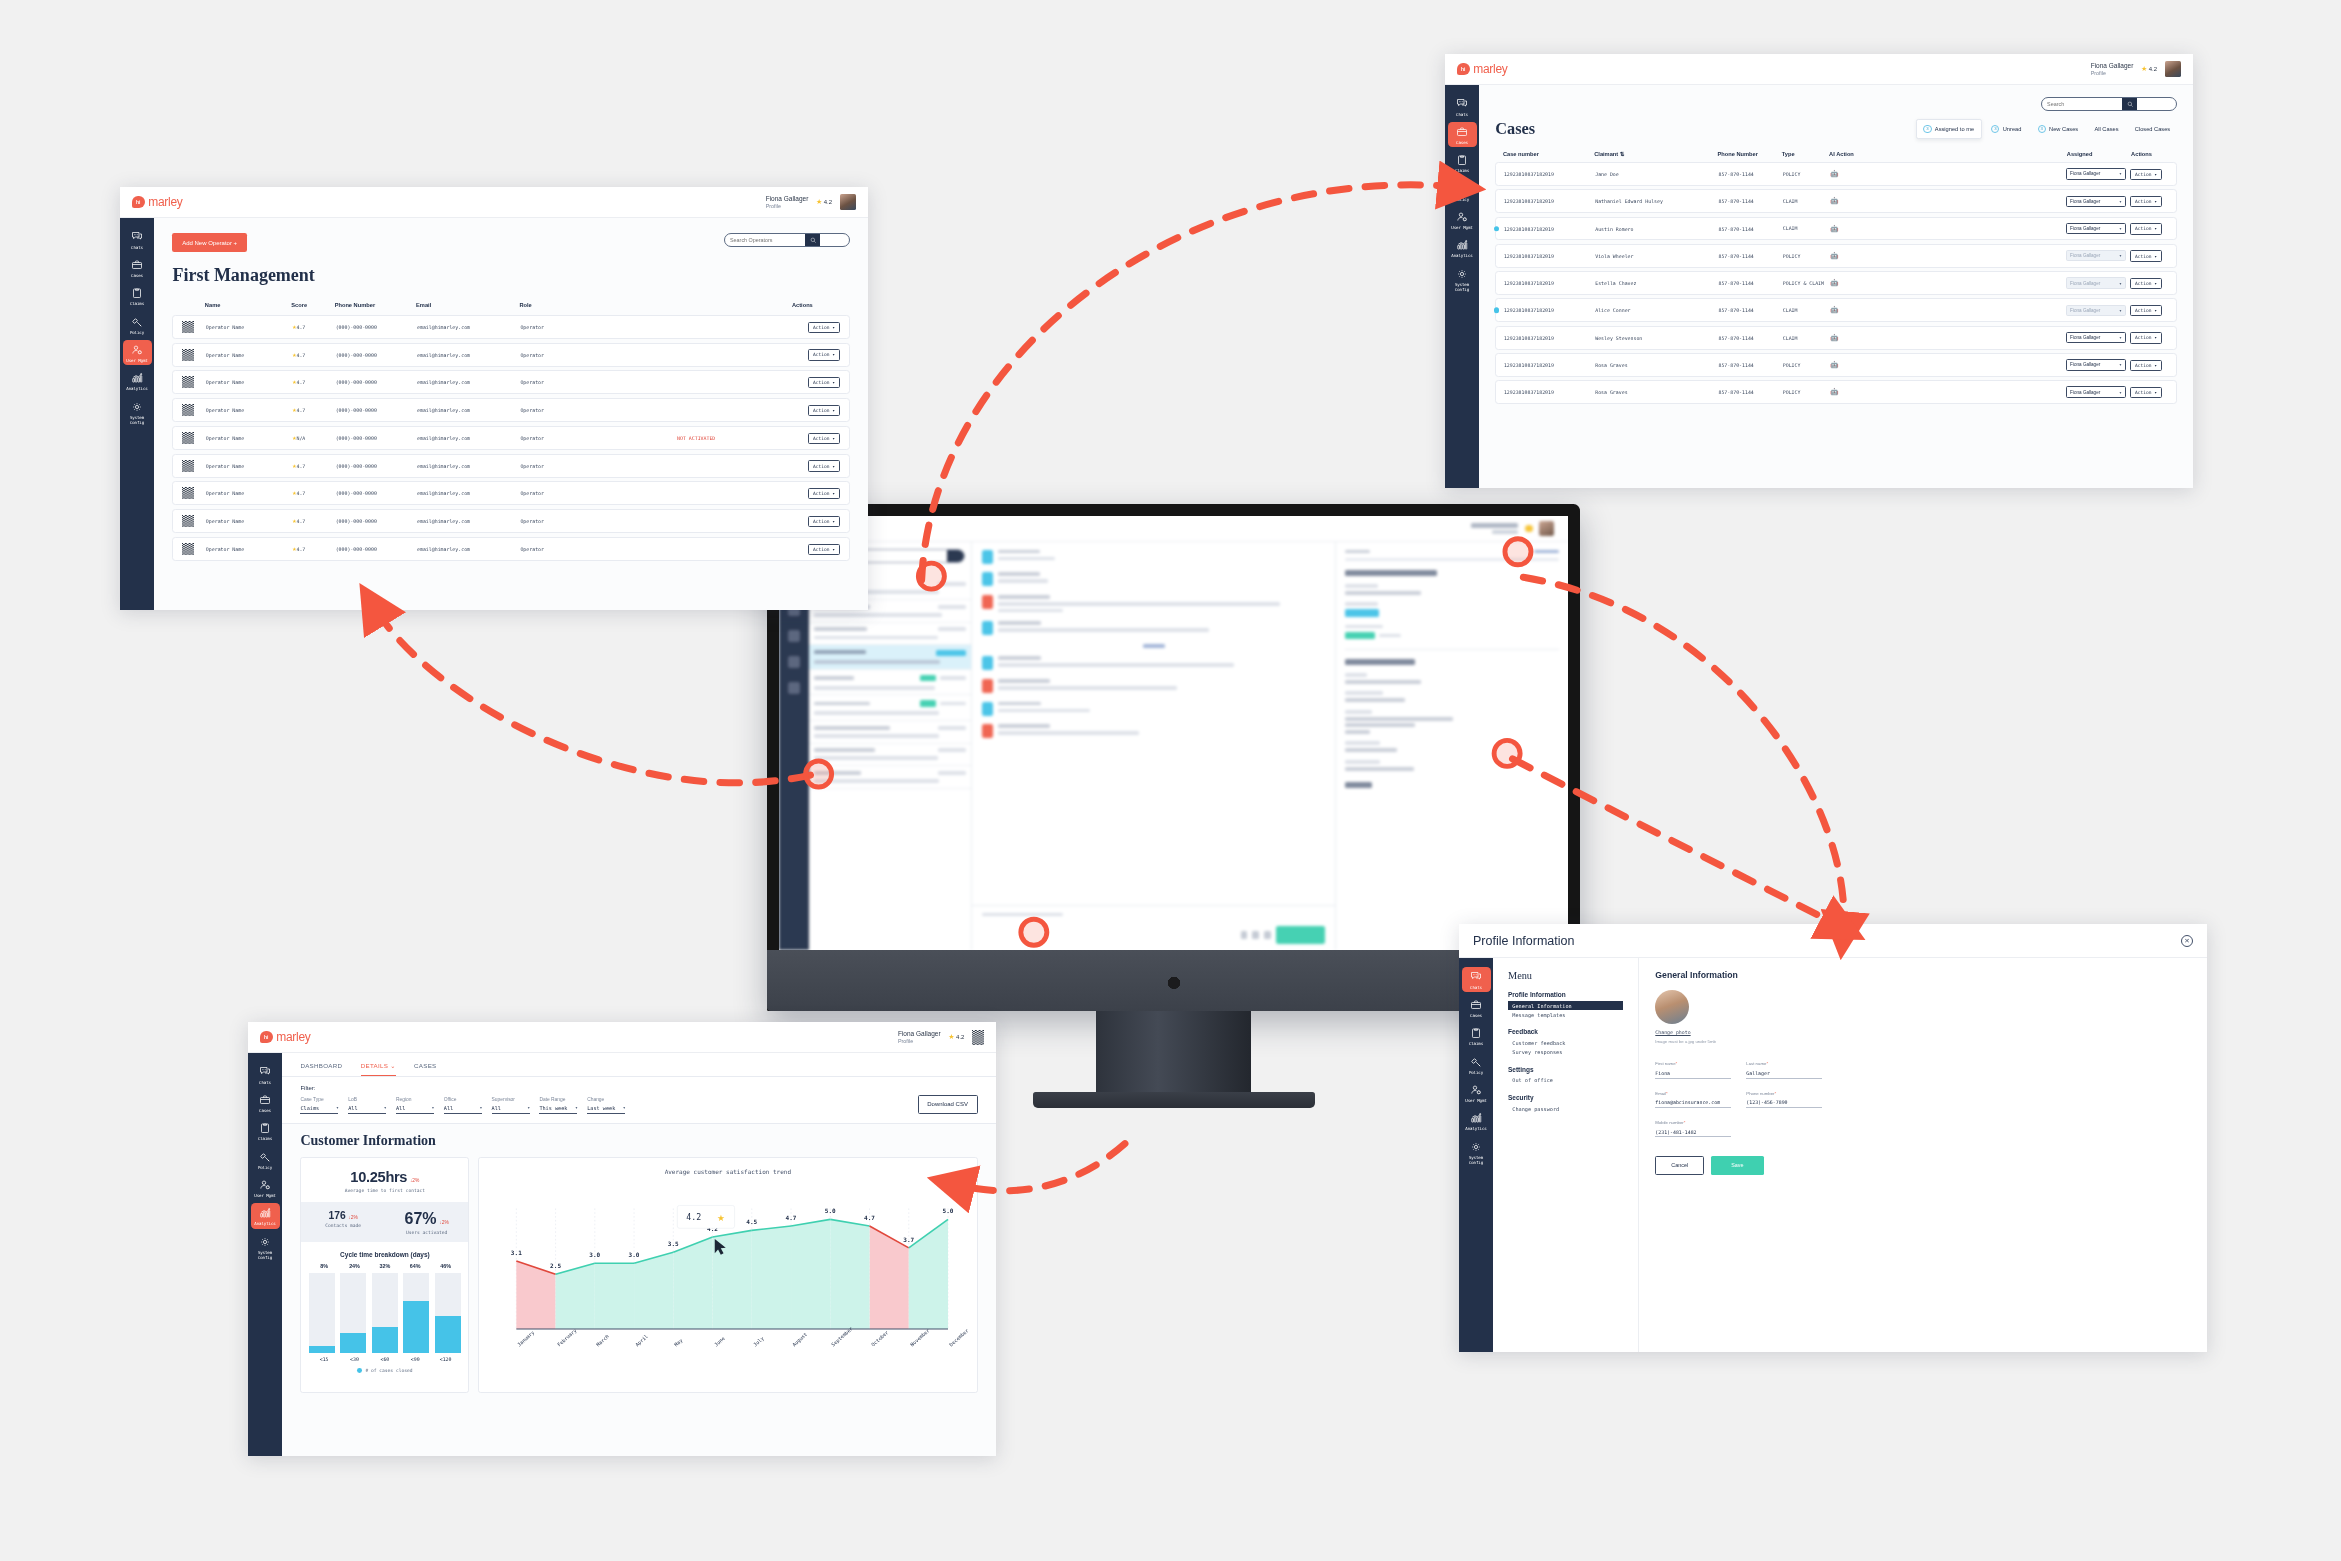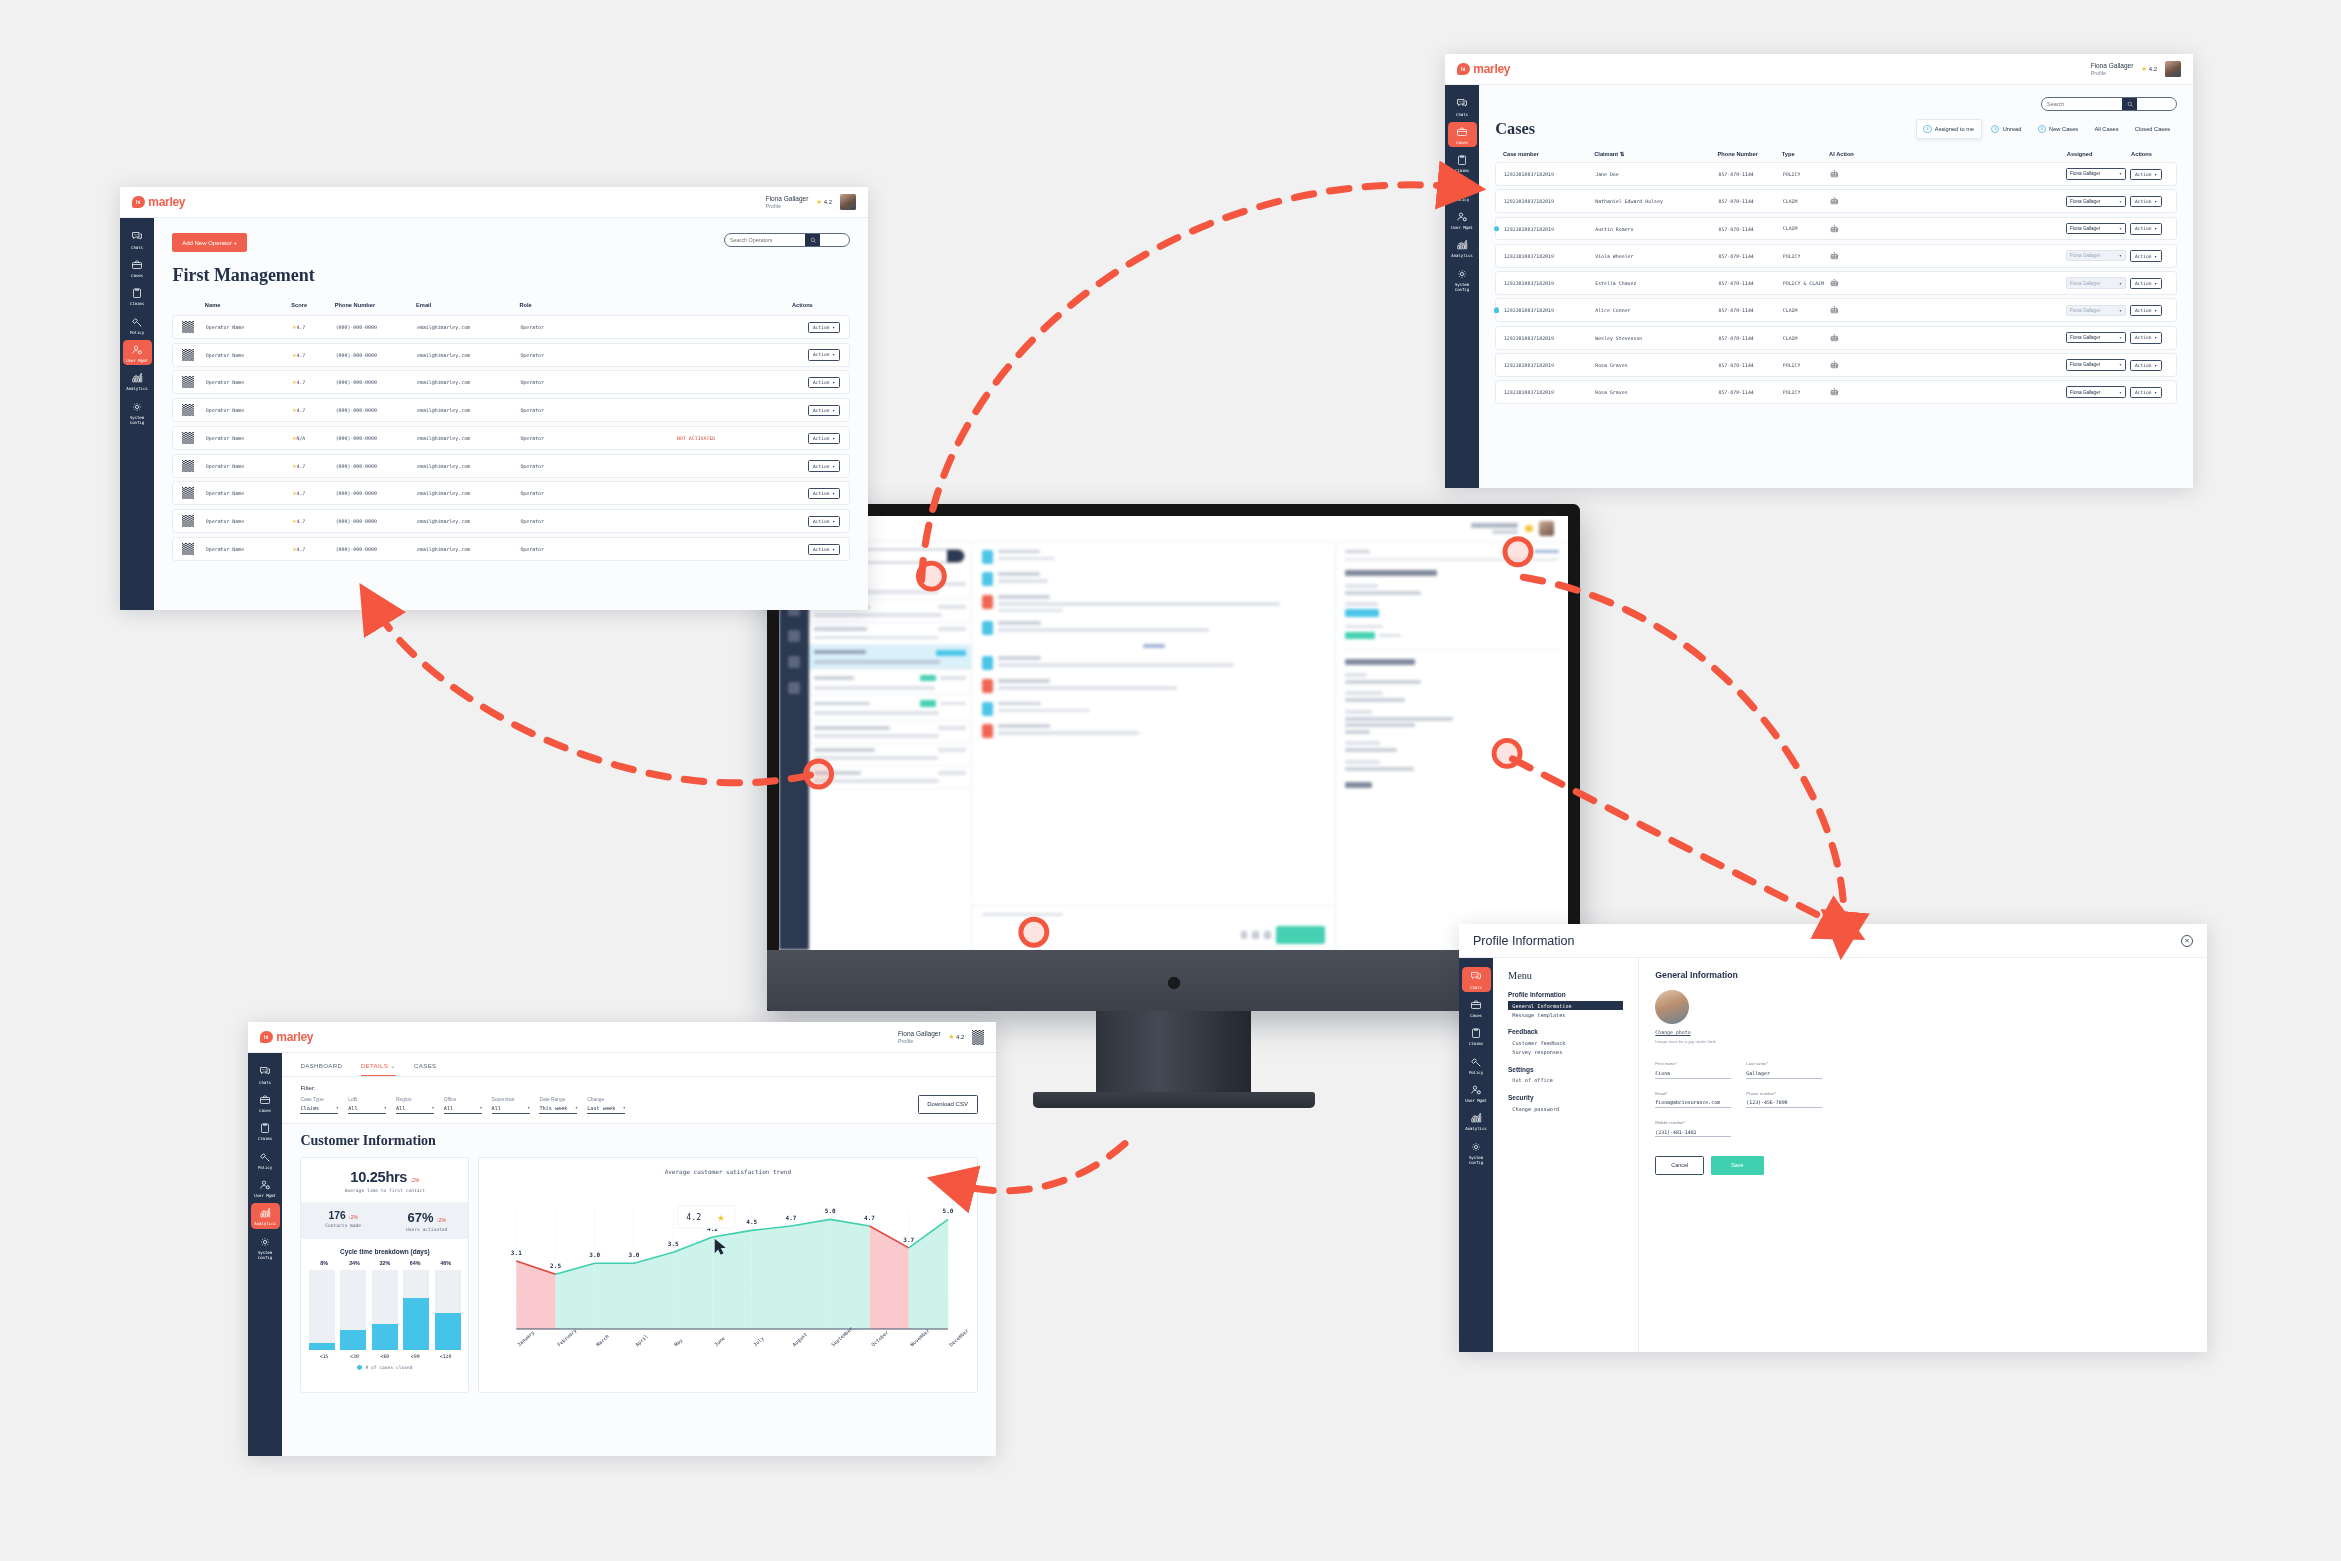--- a/index.html
+++ b/index.html
@@ -23,21 +23,21 @@
     height: 31px; background: #fff; display: flex; align-items: center;
     justify-content: space-between; padding: 0 12px;
     border-bottom: 0.5px solid #eceef2; position: relative; z-index: 4;
   }
   .logo { display: flex; align-items: center; gap: 3.8px; }
   .logo-bubble {
     width: 12.5px; height: 12.5px; border-radius: 50% 50% 50% 2.2px;
     background: #f0604d; color: #fff; font-size: 4.9px; font-weight: bold;
     display: flex; align-items: center; justify-content: center;
   }
-  .logo-word { color: #f0604d; font-size: 12px; font-weight: bold; letter-spacing: -0.3px; }
+  .logo-word { color: #f0604d; font-size: 12px; font-weight: normal; letter-spacing: -0.3px; }
   .user-box { display: flex; align-items: center; gap: 7.6px; }
   .user-name { font-size: 6.5px; color: #2b3648; line-height: 1.35; }
   .user-sub { font-size: 5.4px; color: #7b8699; }
   .rating { font-size: 6px; color: #2b3648; display: flex; align-items: center; gap: 1.6px; }
   .star { color: #f7c331; font-size: 7px; }
   .avatar {
     width: 16.3px; height: 16.3px; border-radius: 1.6px; overflow: hidden;
     background: linear-gradient(150deg,#caa38f,#6c5243 55%,#3a4a5e);
   }
 
@@ -1030,21 +1030,21 @@
               <div id="an-kpis" style="display:flex;background:#eef1f6;padding:7.6px 0;">
                   <div style="flex: 1 1 0%; text-align: center;">
                     <div style="display:flex;align-items:baseline;justify-content:center;gap:2.7px;">
                       <span style="font-size:10.3px;font-weight:bold;color:#22304a;">176</span>
                       <span class="delta">↓2%</span>
                     </div>
                     <div class="metric-cap" style="margin-top:2.2px;">Contacts made</div>
                   </div>
                   <div style="flex: 1 1 0%; text-align: center;">
                     <div style="display:flex;align-items:baseline;justify-content:center;gap:2.7px;">
-                      <span style="font-size:13px;font-weight:bold;color:#22304a;">67%</span>
+                      <span style="font-size:16px;font-weight:bold;color:#22304a;">67%</span>
                       <span class="delta">↓2%</span>
                     </div>
                     <div class="metric-cap" style="margin-top:2.2px;">Users activated</div>
                   </div>
                 </div>
               <div style="padding:8.7px 7.6px 6.5px;">
                 <div style="text-align:center;font-size:6.5px;font-weight:bold;color:#22304a;margin-bottom:5.4px;">Cycle time breakdown (days)</div>
                 <div id="an-barlabels" style="display:flex;justify-content:space-around;margin-bottom:3.3px;">
                     <span style="flex: 1 1 0%; text-align: center; font-size: 5.4px; font-weight: bold; color: rgb(34, 48, 74);">8%</span>
                     <span style="flex: 1 1 0%; text-align: center; font-size: 5.4px; font-weight: bold; color: rgb(34, 48, 74);">24%</span>

